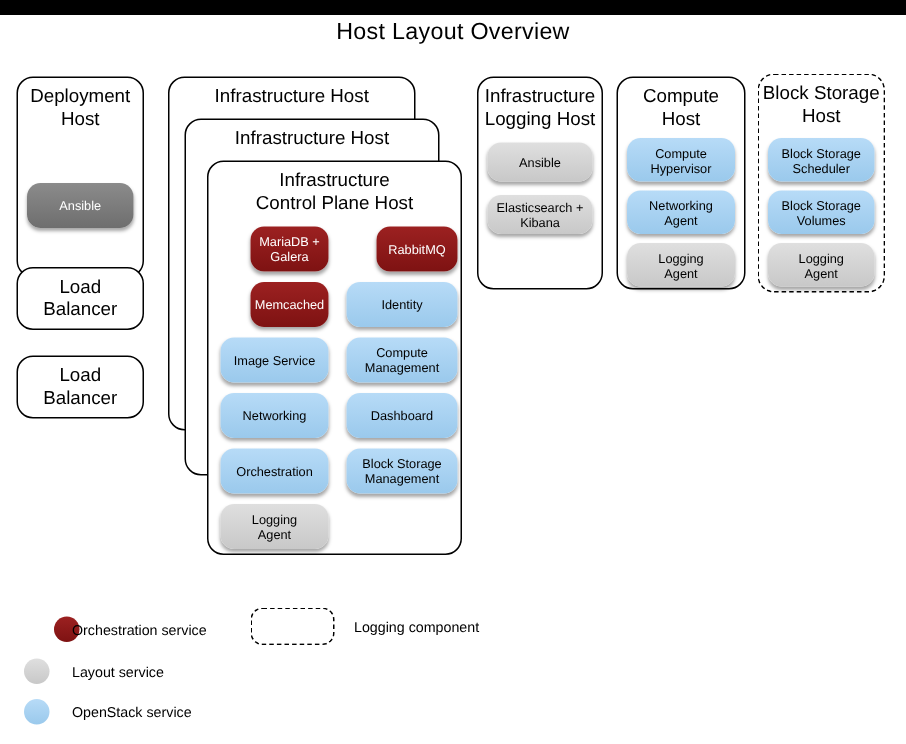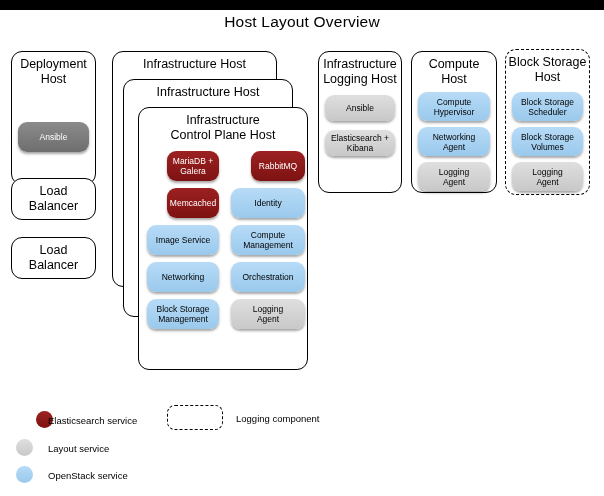--- a/index.html
+++ b/index.html
@@ -71,20 +71,21 @@
     <div class="cp-grid">
       <div class="pill t-infra">MariaDB +
 Galera</div>
       <div class="pill t-infra">RabbitMQ</div>
       <div class="pill t-infra">Memcached</div>
       <div class="pill t-openstack">Identity</div>
       <div class="pill t-openstack">Image Service</div>
       <div class="pill t-openstack">Compute
 Management</div>
       <div class="pill t-openstack">Networking</div>
+      <div class="pill t-openstack">Dashboard</div>
       <div class="pill t-openstack">Orchestration</div>
       <div class="pill t-openstack">Block Storage
 Management</div>
       <div class="pill t-logging">Logging
 Agent</div>
     </div>
   </div>
 
   <div class="host" style="left:318px;top:51px;width:84px;height:142px;">
     <div class="host-title">Infrastructure
@@ -117,21 +118,21 @@
 Scheduler</div>
       <div class="pill t-openstack" style="height:29px;">Block Storage
 Volumes</div>
       <div class="pill t-logging" style="height:29px;">Logging
 Agent</div>
     </div>
   </div>
 
   <div>
     <div class="legend-dot t-infra" style="left:16px;top:411px;"></div>
-    <div class="legend-label" style="left:48px;top:415px;">Elasticsearch service</div>
+    <div class="legend-label" style="left:48px;top:415px;">Orchestration service</div>
 
     <div class="legend-optional-box"></div>
     <div class="legend-label" style="left:236px;top:413px;">Logging component</div>
 
     <div class="legend-dot t-logging" style="left:16px;top:439px;"></div>
     <div class="legend-label" style="left:48px;top:443px;">Layout service</div>
 
     <div class="legend-dot t-openstack" style="left:16px;top:466px;"></div>
     <div class="legend-label" style="left:48px;top:470px;">OpenStack service</div>
   </div>

